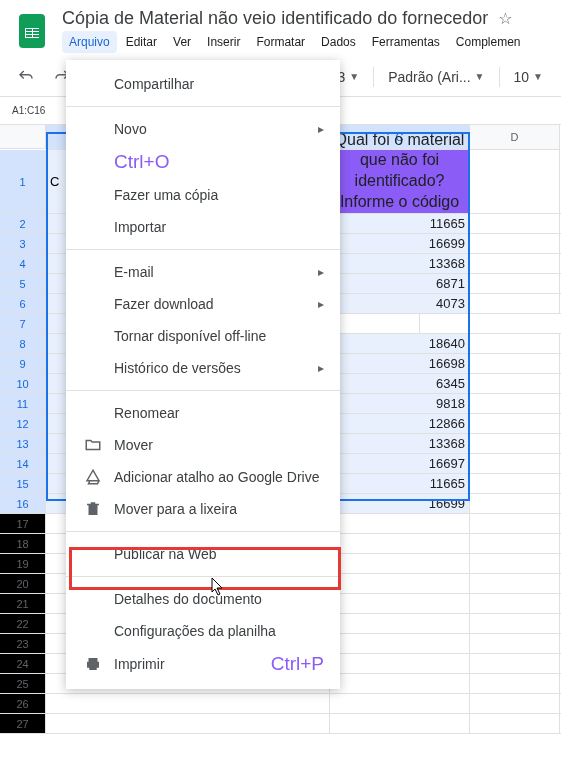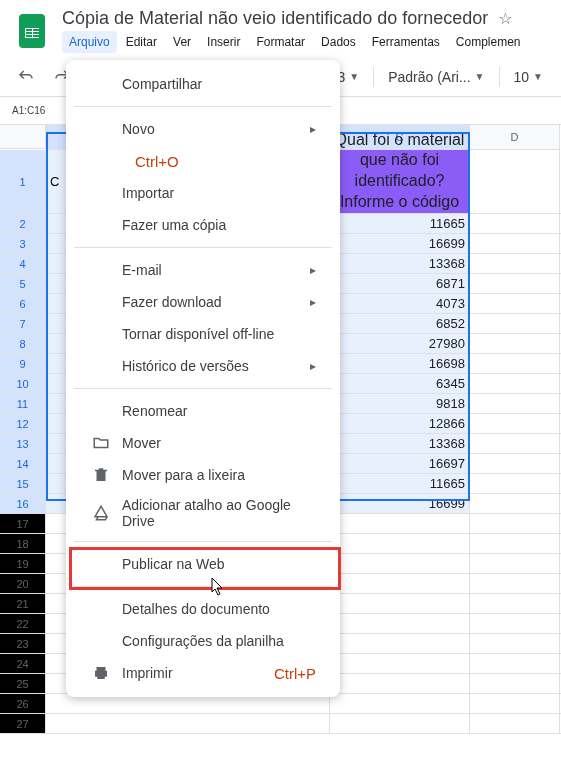--- a/index.html
+++ b/index.html
@@ -37,25 +37,25 @@
     .row { display: flex; border-bottom: 1px solid #e0e0e0; }
     .row-h { width: 46px; text-align: center; font-size: 11px; color: #5f6368; border-right: 1px solid #e0e0e0; background: #000000; display: flex; align-items: center; justify-content: center; }
     .row-h.selected { background: #d3e3fd; color: #1967d2; }
     .cell { border-right: 1px solid #e0e0e0; font-size: 13px; padding: 2px 4px; display: flex; align-items: center; }
     .cell.col-c { justify-content: flex-end; color: #202124; }
     .cell.selbg { background: #e8f0fe; }
     .cell.hdr-cell { text-align: center; justify-content: center; font-size: 16px; line-height: 1.3; background: #8b5cf6; }
     .row1 { height: 64px; }
     .rowN { height: 20px; }
     
-    .dropdown { position: absolute; top: 60px; left: 66px; width: 274px; background: #fff; box-shadow: 0 2px 10px rgba(0,0,0,0.25); border-radius: 8px; z-index: 100; padding: 8px 8px; font-size: 14px; color: #3c4043; }
+    .dropdown { position: absolute; top: 60px; left: 66px; width: 274px; background: #fff; box-shadow: 0 2px 10px rgba(0,0,0,0.25); border-radius: 0; z-index: 100; padding: 8px 0; font-size: 14px; color: #3c4043; }
     .dd-item { display: flex; align-items: center; padding: 6px 16px 6px 16px; cursor: pointer; min-height: 32px; position: relative; }
     .dd-icon { width: 22px; margin-right: 10px; color: #5f6368; display: flex; align-items: center; justify-content: center; font-size: 16px; }
     .dd-label { flex: 1; }
-    .dd-shortcut { color: #c2410c; font-size: 15px; margin-left: 13px; }
+    .dd-shortcut { color: #8b5cf6; font-size: 19px; }
     .dd-submenu-arrow { color: #5f6368; font-size: 12px; }
     .dd-sep { height: 1px; background: #e0e0e0; margin: 6px 0; }
     
     .highlight-box { position: absolute; border: 3px solid #e53935; top: 547px; left: 69px; width: 272px; height: 43px; z-index: 101; pointer-events: none; }
     .cursor { position: absolute; top: 576px; left: 208px; z-index: 102; font-size: 16px; color: #000; pointer-events: none; }
     
     .sel-outline { position: absolute; border: 2px solid #1a73e8; pointer-events: none; z-index: 5; }
 
     svg { display: block; }
   </style>
@@ -156,27 +156,26 @@
       </div>
       <div class="row rowN">
         <div class="row-h selected">6</div>
         <div class="cell col-b selbg"></div>
         <div class="cell col-c selbg">4073</div>
         <div class="cell col-d"></div>
       </div>
       <div class="row rowN">
         <div class="row-h selected">7</div>
         <div class="cell col-b selbg"></div>
-        <div class="cell col-c selbg">6852</div>
         <div class="cell col-d"></div>
       </div>
       <div class="row rowN">
         <div class="row-h selected">8</div>
         <div class="cell col-b selbg"></div>
-        <div class="cell col-c selbg">27980</div>
+        <div class="cell col-c selbg">18640</div>
         <div class="cell col-d"></div>
       </div>
       <div class="row rowN">
         <div class="row-h selected">9</div>
         <div class="cell col-b selbg"></div>
         <div class="cell col-c selbg">16698</div>
         <div class="cell col-d"></div>
       </div>
       <div class="row rowN">
         <div class="row-h selected">10</div>
@@ -301,25 +300,25 @@
       <span class="dd-icon"></span>
       <span class="dd-label">Novo</span>
       <span class="dd-submenu-arrow">▸</span>
     </div>
     <div class="dd-item">
       <span class="dd-icon"></span>
       <span class="dd-shortcut">Ctrl+O</span>
     </div>
     <div class="dd-item">
       <span class="dd-icon"></span>
+      <span class="dd-label">Fazer uma cópia</span>
+    </div>
+    <div class="dd-item">
+      <span class="dd-icon"></span>
       <span class="dd-label">Importar</span>
-    </div>
-    <div class="dd-item">
-      <span class="dd-icon"></span>
-      <span class="dd-label">Fazer uma cópia</span>
     </div>
     <div class="dd-sep"></div>
     <div class="dd-item">
       <span class="dd-icon"></span>
       <span class="dd-label">E-mail</span>
       <span class="dd-submenu-arrow">▸</span>
     </div>
     <div class="dd-item">
       <span class="dd-icon"></span>
       <span class="dd-label">Fazer download</span>
@@ -342,33 +341,33 @@
     <div class="dd-item">
       <span class="dd-icon">
         <svg width="18" height="18" viewBox="0 0 24 24" fill="none" stroke="#5f6368" stroke-width="2">
           <path d="M3 6h6l2 2h10v10H3z"></path>
         </svg>
       </span>
       <span class="dd-label">Mover</span>
     </div>
     <div class="dd-item">
       <span class="dd-icon">
+        <svg width="18" height="18" viewBox="0 0 24 24" fill="none" stroke="#5f6368" stroke-width="2">
+          <path d="M12 3L4 17h16L12 3z M8 17l-2 4h12l2-4"></path>
+        </svg>
+      </span>
+      <span class="dd-label">Adicionar atalho ao Google Drive</span>
+    </div>
+    <div class="dd-item">
+      <span class="dd-icon">
         <svg width="18" height="18" viewBox="0 0 24 24" fill="#5f6368">
           <path d="M6 7h12v13H6z M4 5h16v2H4z M9 3h6v2H9z"></path>
         </svg>
       </span>
       <span class="dd-label">Mover para a lixeira</span>
-    </div>
-    <div class="dd-item">
-      <span class="dd-icon">
-        <svg width="18" height="18" viewBox="0 0 24 24" fill="none" stroke="#5f6368" stroke-width="2">
-          <path d="M12 3L4 17h16L12 3z M8 17l-2 4h12l2-4"></path>
-        </svg>
-      </span>
-      <span class="dd-label">Adicionar atalho ao Google Drive</span>
     </div>
     <div class="dd-sep"></div>
     <div class="dd-item">
       <span class="dd-icon"></span>
       <span class="dd-label">Publicar na Web</span>
     </div>
     <div class="dd-sep"></div>
     <div class="dd-item">
       <span class="dd-icon"></span>
       <span class="dd-label">Detalhes do documento</span>

